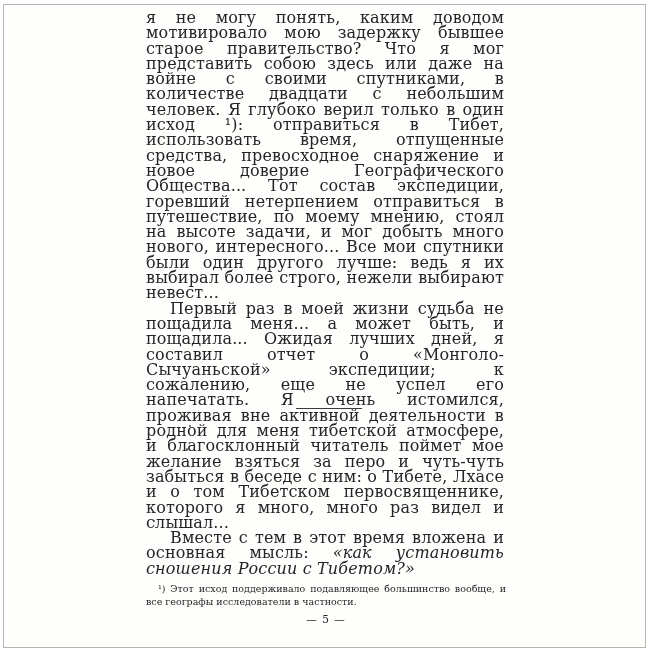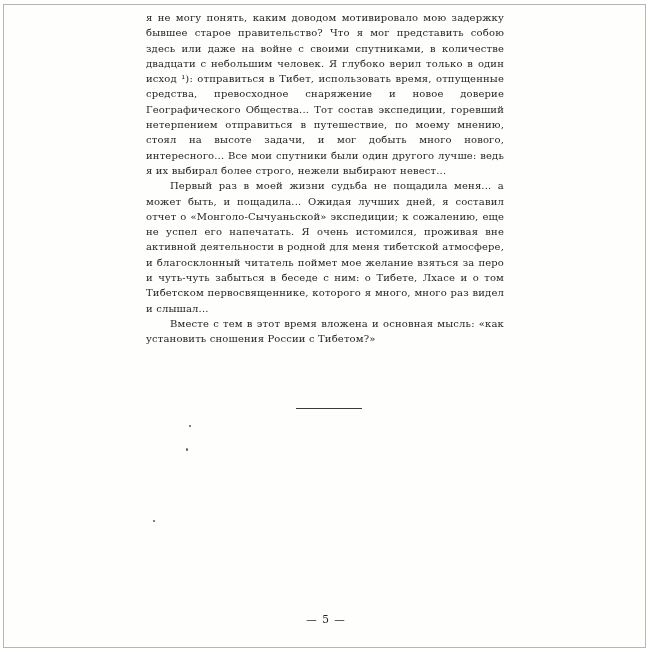--- a/index.html
+++ b/index.html
@@ -23,36 +23,37 @@
       background: #fefefc;
       border: 1px solid #b8b6b2;
       box-sizing: border-box;
     }
     .text-block {
       position: absolute;
       left: 142px;
       top: 5px;
       width: 358px;
       text-align: justify;
-      font-size: 10px;
+      font-size: 16px;
       line-height: 15.3px;
       color: #252525;
       letter-spacing: 0.15px;
     }
     .text-block p {
       margin: 0;
       padding: 0;
     }
     .para {
       text-indent: 24px;
     }
     .para.first {
       text-indent: 0;
     }
     .emph {
+      font-style: italic;
     }
     .divider {
       position: absolute;
       left: 292px;
       top: 403px;
       width: 66px;
       height: 0;
       border-top: 1px solid #3a3a3a;
     }
     .footnote {
@@ -95,16 +96,17 @@
     <p class="para">Первый раз в моей жизни судьба не пощадила меня... а может быть, и пощадила... Ожидая лучших дней, я составил отчет о «Монголо-Сычуаньской» экспедиции; к сожалению, еще не успел его напечатать. Я очень истомился, проживая вне активной деятельности в родной для меня тибетской атмосфере, и благосклонный читатель поймет мое желание взяться за перо и чуть-чуть забыться в беседе с ним: о Тибете, Лхасе и о том Тибетском первосвященнике, которого я много, много раз видел и слышал...</p>
     <p class="para"><span>Вместе с тем в этот время вложена и основная мысль: </span><span class="emph">«как установить сношения России с Тибетом?»</span></p>
   </div>
 
   <div class="divider"></div>
 
   <div class="speck s1"></div>
   <div class="speck s2"></div>
   <div class="speck s3"></div>
 
+  <div class="footnote">¹) Этот исход поддерживало подавляющее большинство вообще, и все географы исследователи в частности.</div>
 
   <div class="page-number">— 5 —</div>
 
 </div>
 
 </body></html>

